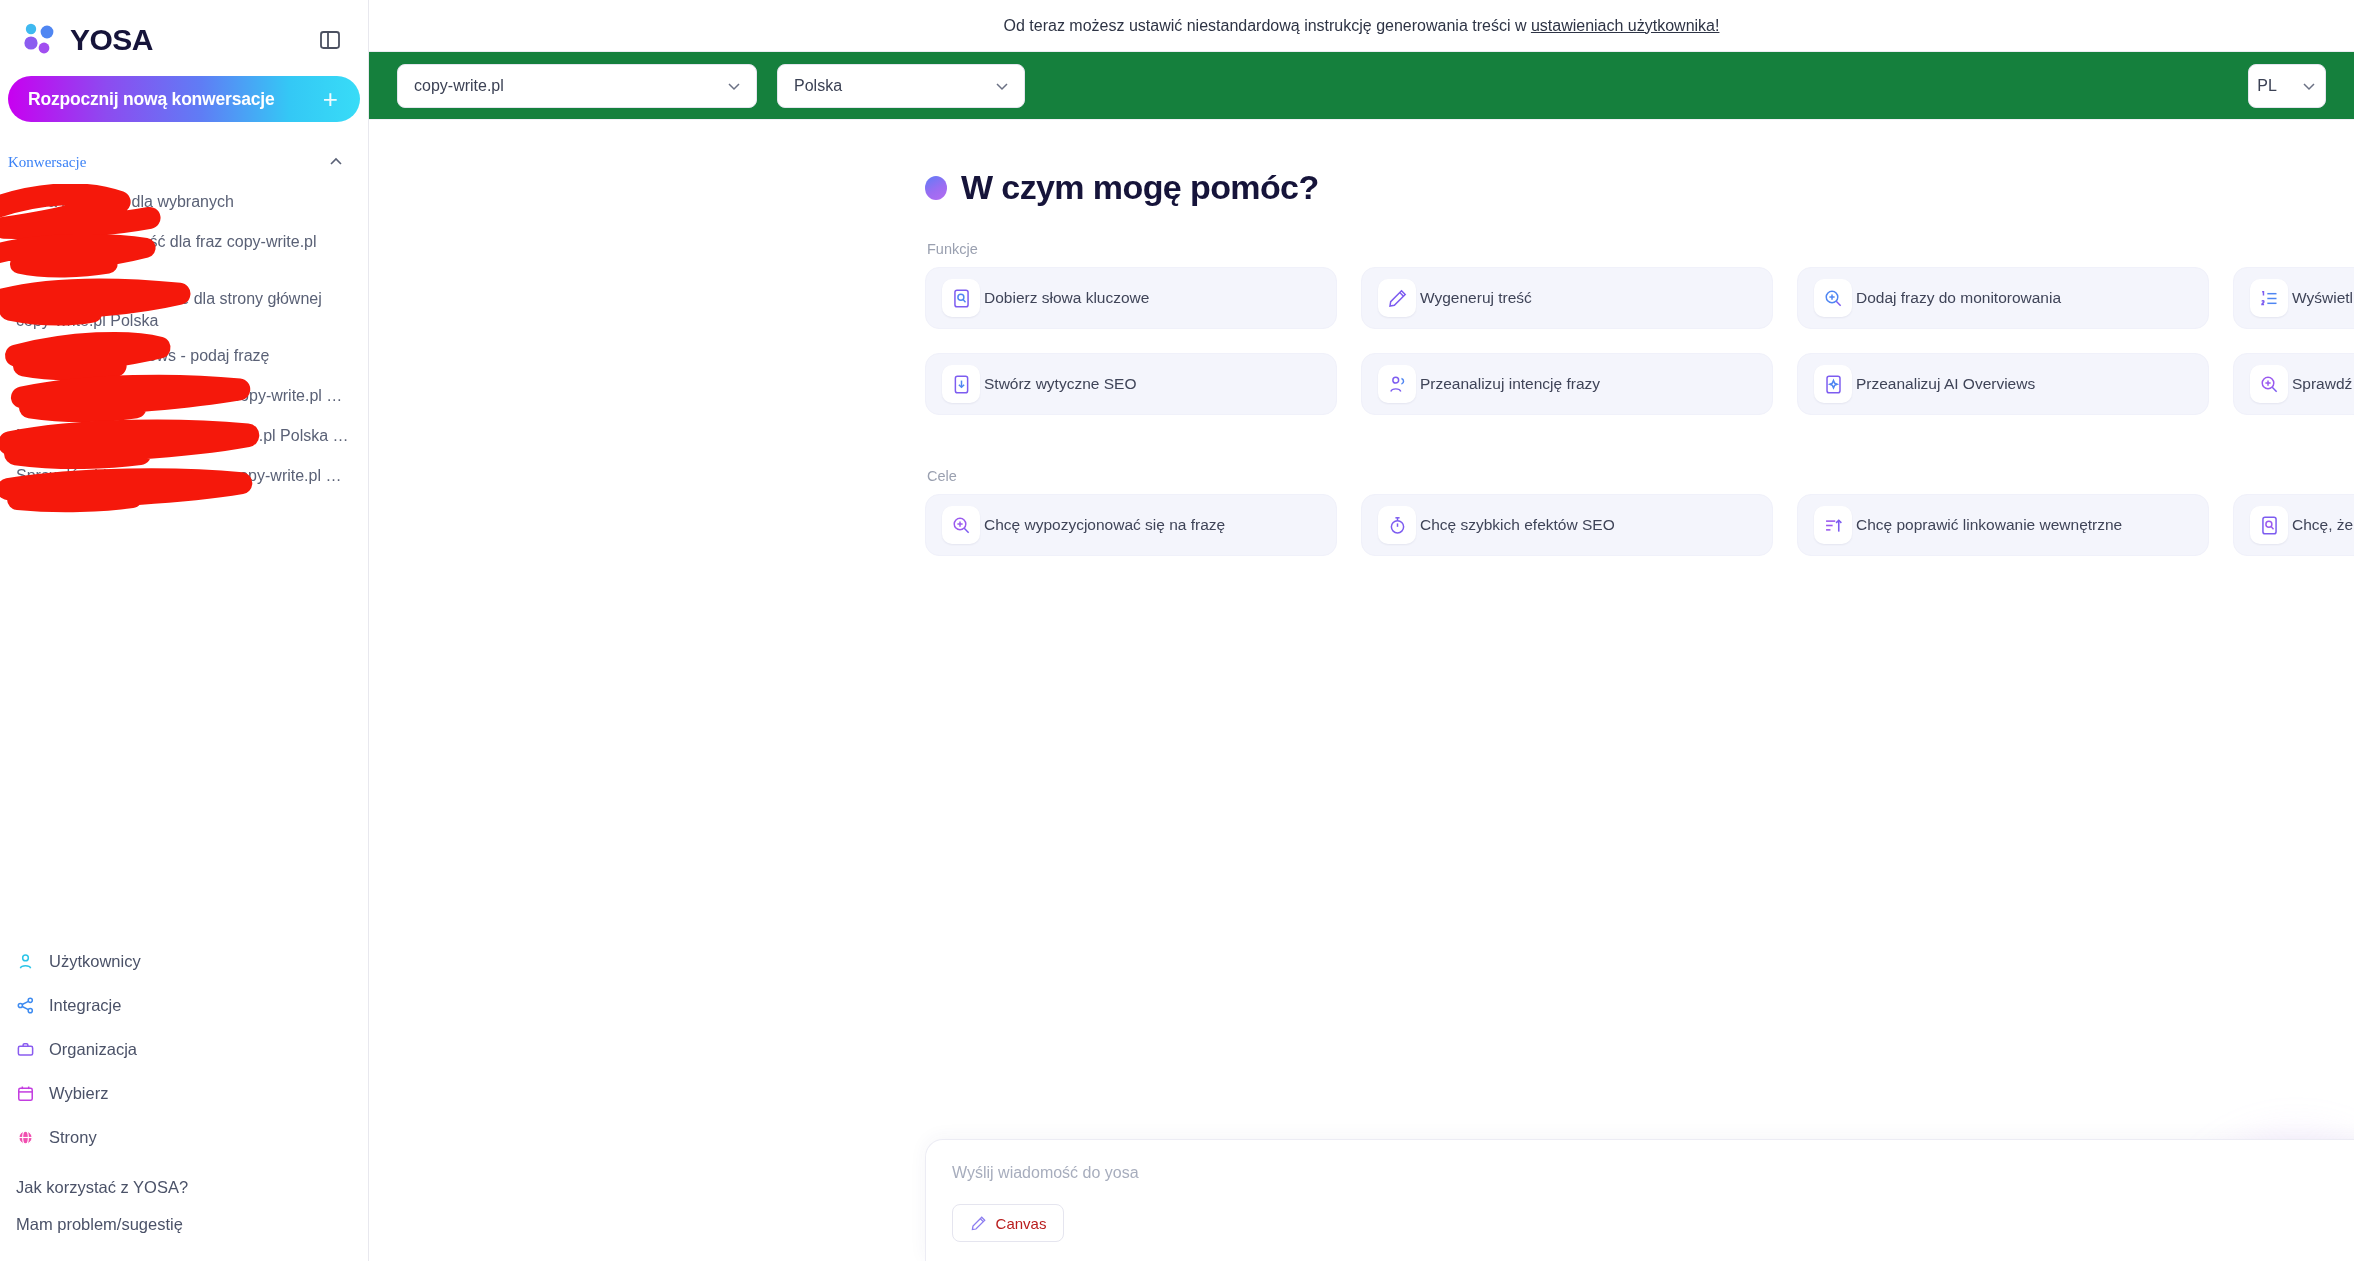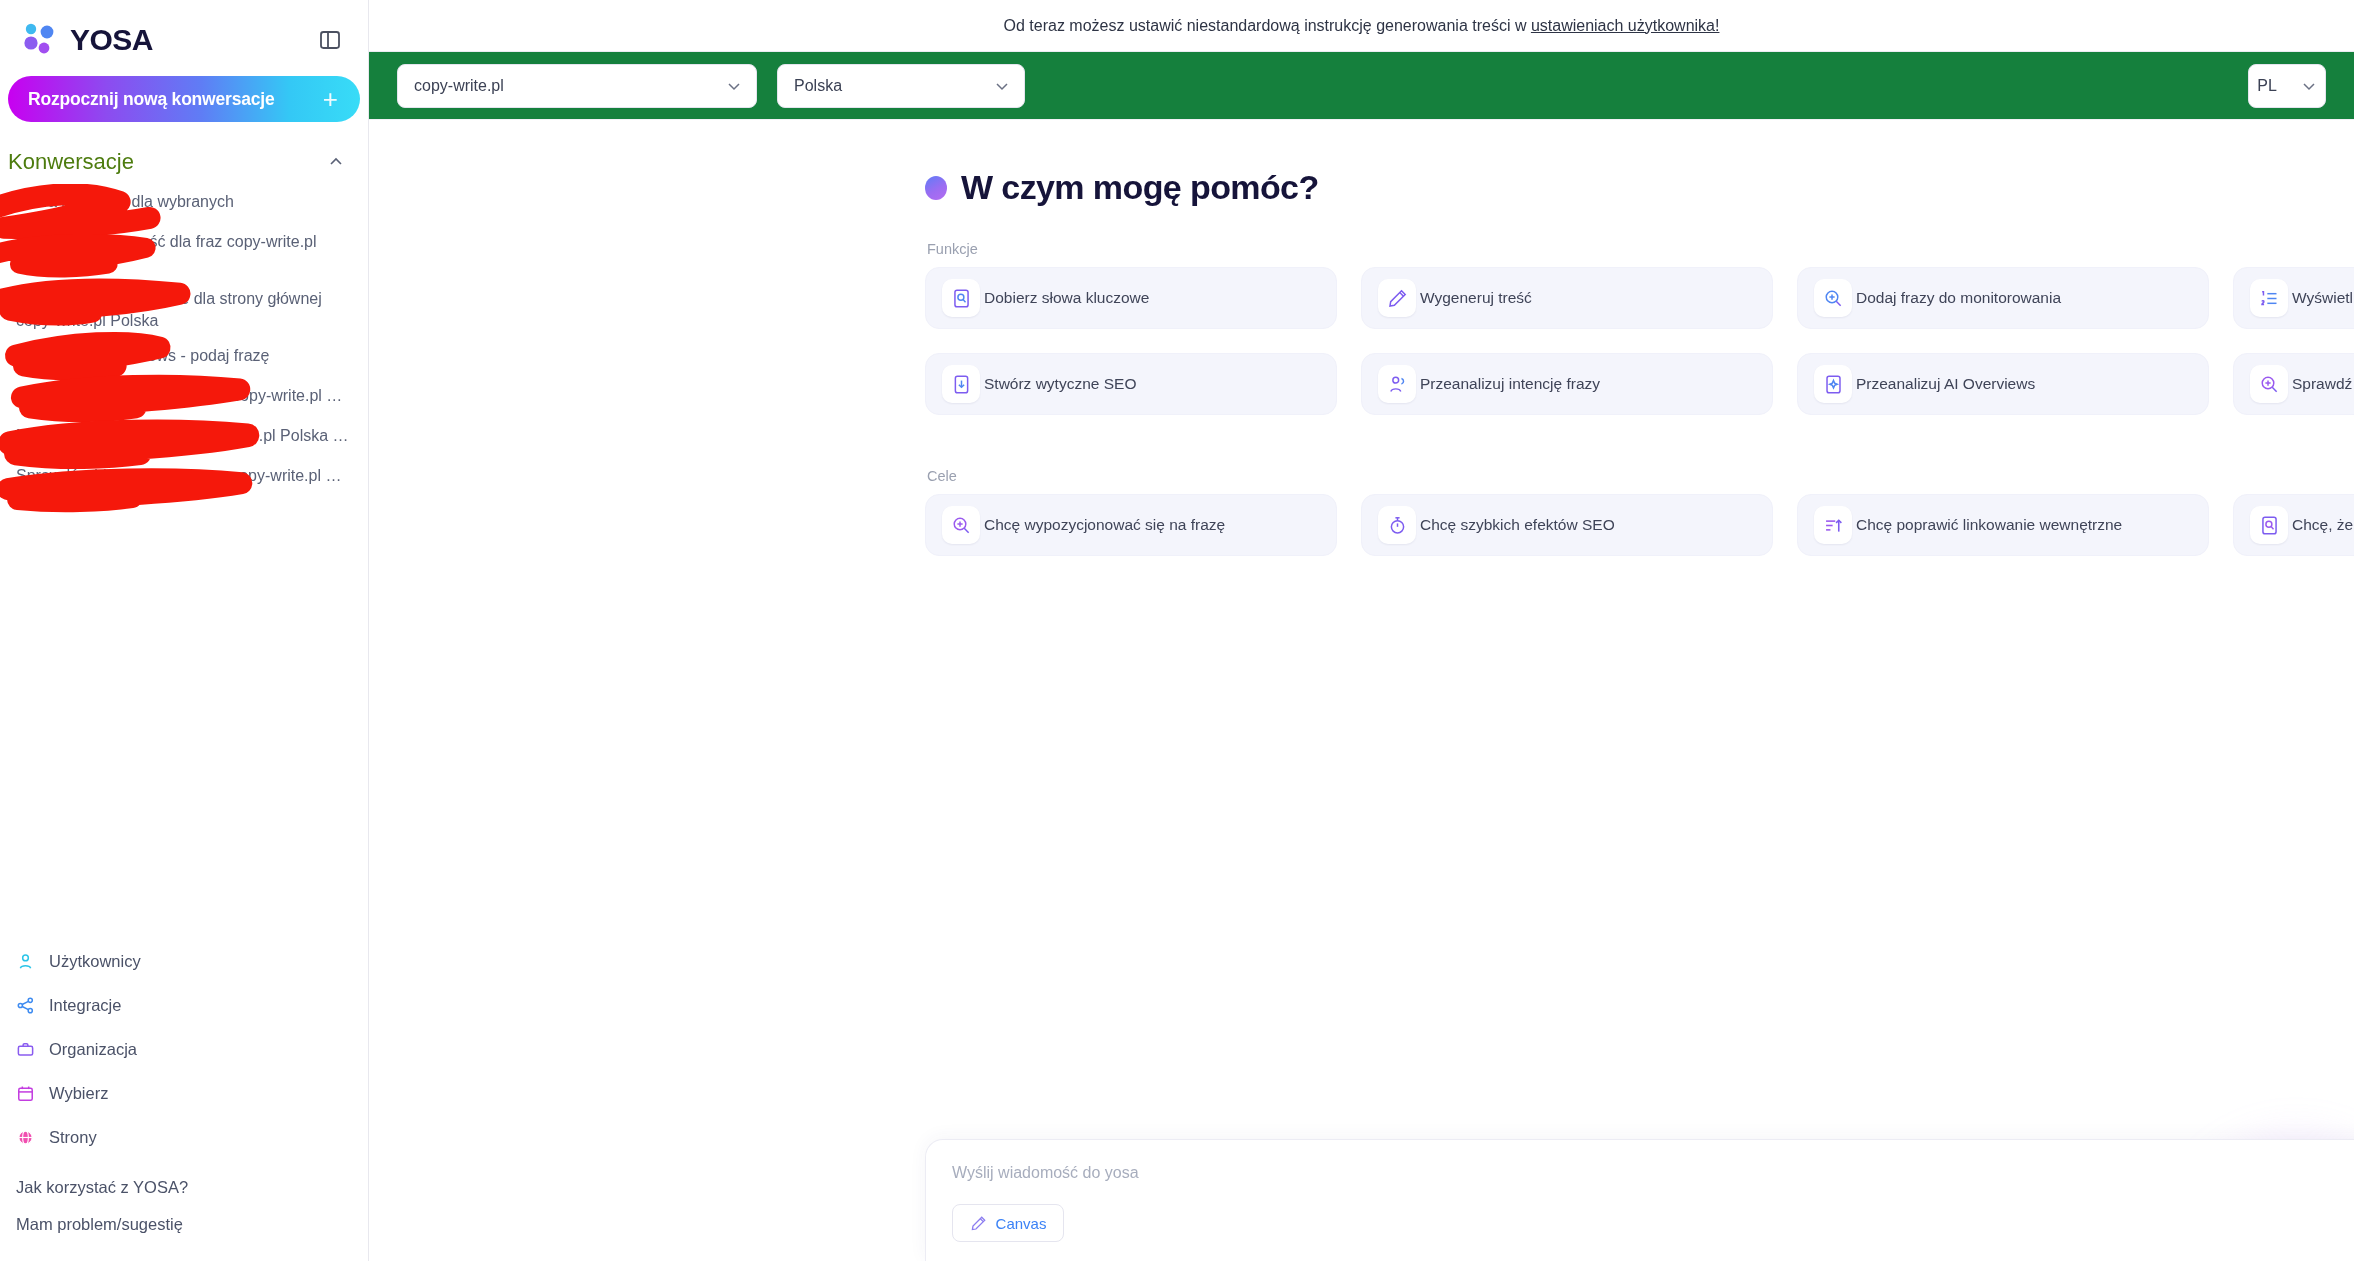--- a/index.html
+++ b/index.html
@@ -33,21 +33,21 @@
     display: flex; align-items: center; justify-content: space-between;
     padding: 0 22px 0 20px; cursor: pointer;
   }
   .new-conv-label { color:#fff; font-size: 17.5px; font-weight: 700; letter-spacing: -0.2px; }
   .new-conv-plus { color: #fff; font-size: 26px; line-height: 1; font-weight: 300; opacity: .92; }
 
   .sec-head {
     display: flex; align-items: center; justify-content: space-between;
     padding: 0 24px 0 8px; height: 44px; margin-top: 18px; cursor: pointer;
   }
-  .sec-head-label { font-size: 22px; color: #4d7c0f; }
+  .sec-head-label { font-size: 15px; color: #3b82f6; font-family: Liberation Serif, serif; }
   .chev { width: 16px; height: 16px; }
 
   .conv-list { position: relative; padding: 0 8px; }
   .conv-item {
     font-size: 16px; color: #5a6176; line-height: 1.35;
     padding: 7px 8px 7px 8px; min-height: 40px;
     white-space: nowrap; overflow: hidden; text-overflow: ellipsis;
     cursor: pointer;
   }
   .conv-item.two { white-space: normal; }
@@ -139,21 +139,21 @@
     border-bottom: none; padding: 24px 26px 0 26px; height: 122px; position: relative;
     box-shadow: 0 -2px 18px rgba(60,60,120,.05);
   }
   .composer-placeholder { font-size: 16px; color: #a7adbd; }
   .canvas-btn {
     margin-top: 22px; height: 38px; width: 112px; border: 1px solid #e5e5ef;
     border-radius: 8px; background: #fff; display: flex; align-items: center;
     justify-content: center; gap: 9px; cursor: pointer;
   }
   .canvas-btn svg { width: 17px; height: 17px; }
-  .canvas-label { font-size: 15px; color: #3b82f6; }
+  .canvas-label { font-size: 15px; color: #b91c1c; }
 </style>
 </head>
 <body>
 
 <div class="app">
 
   <aside class="sidebar">
 
     <div class="sb-top">
       <div class="logo-wrap">

